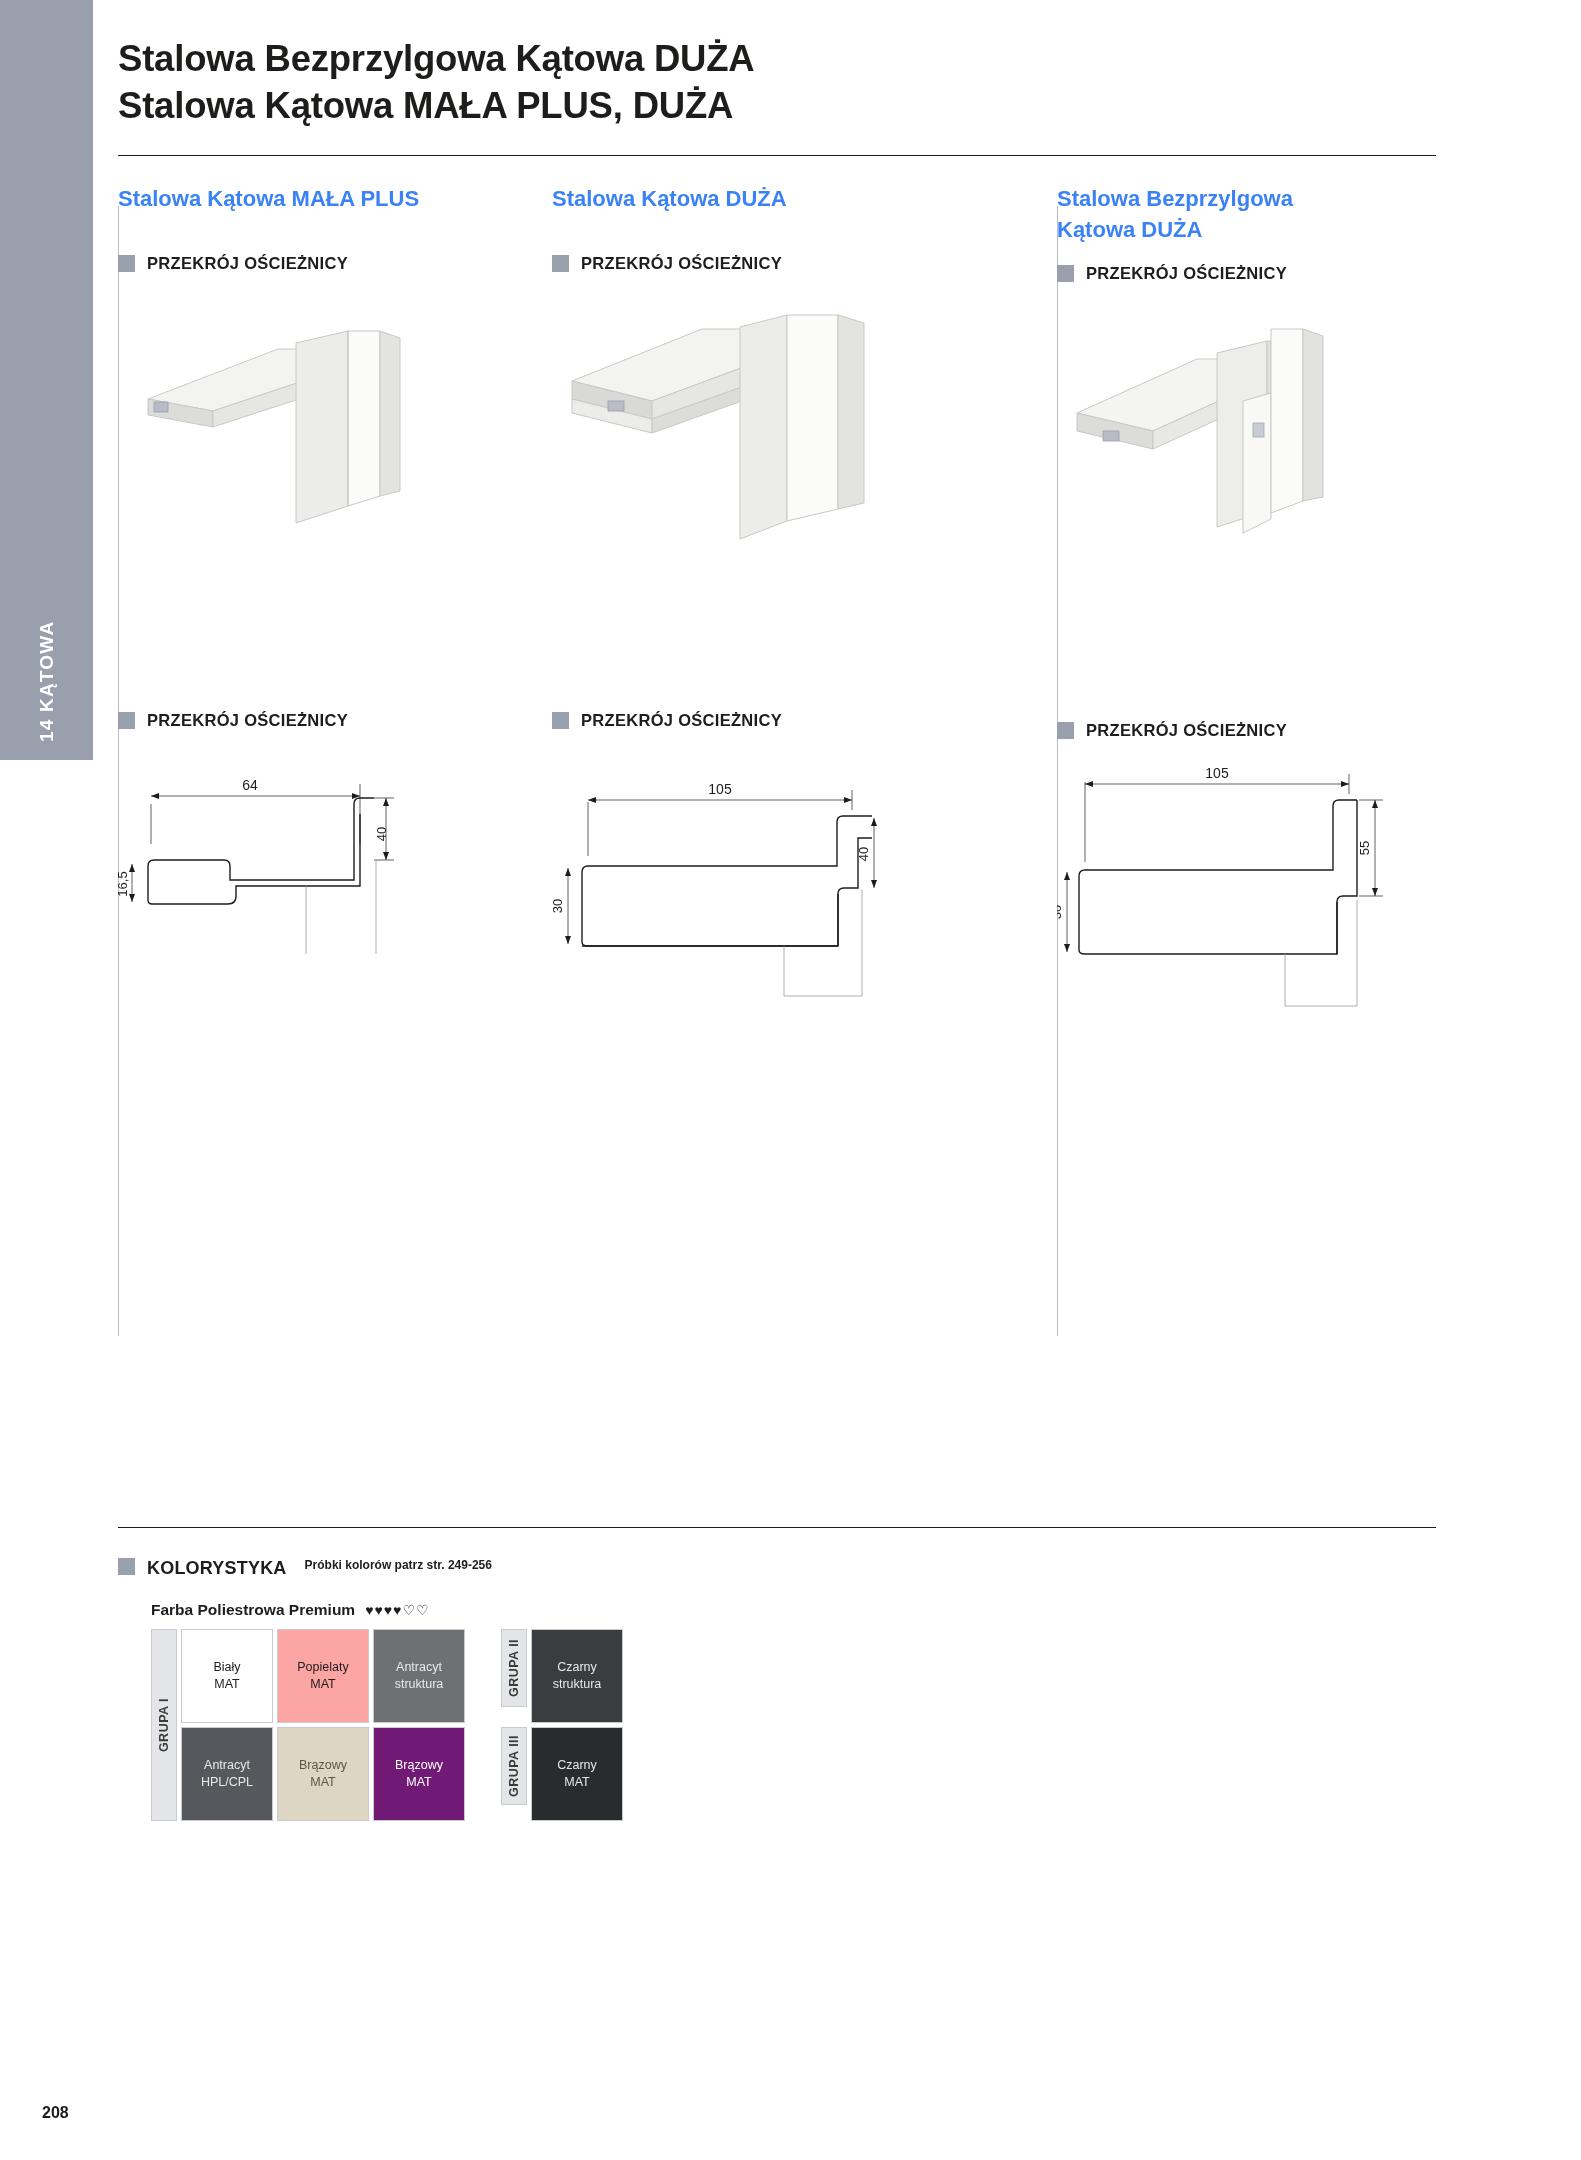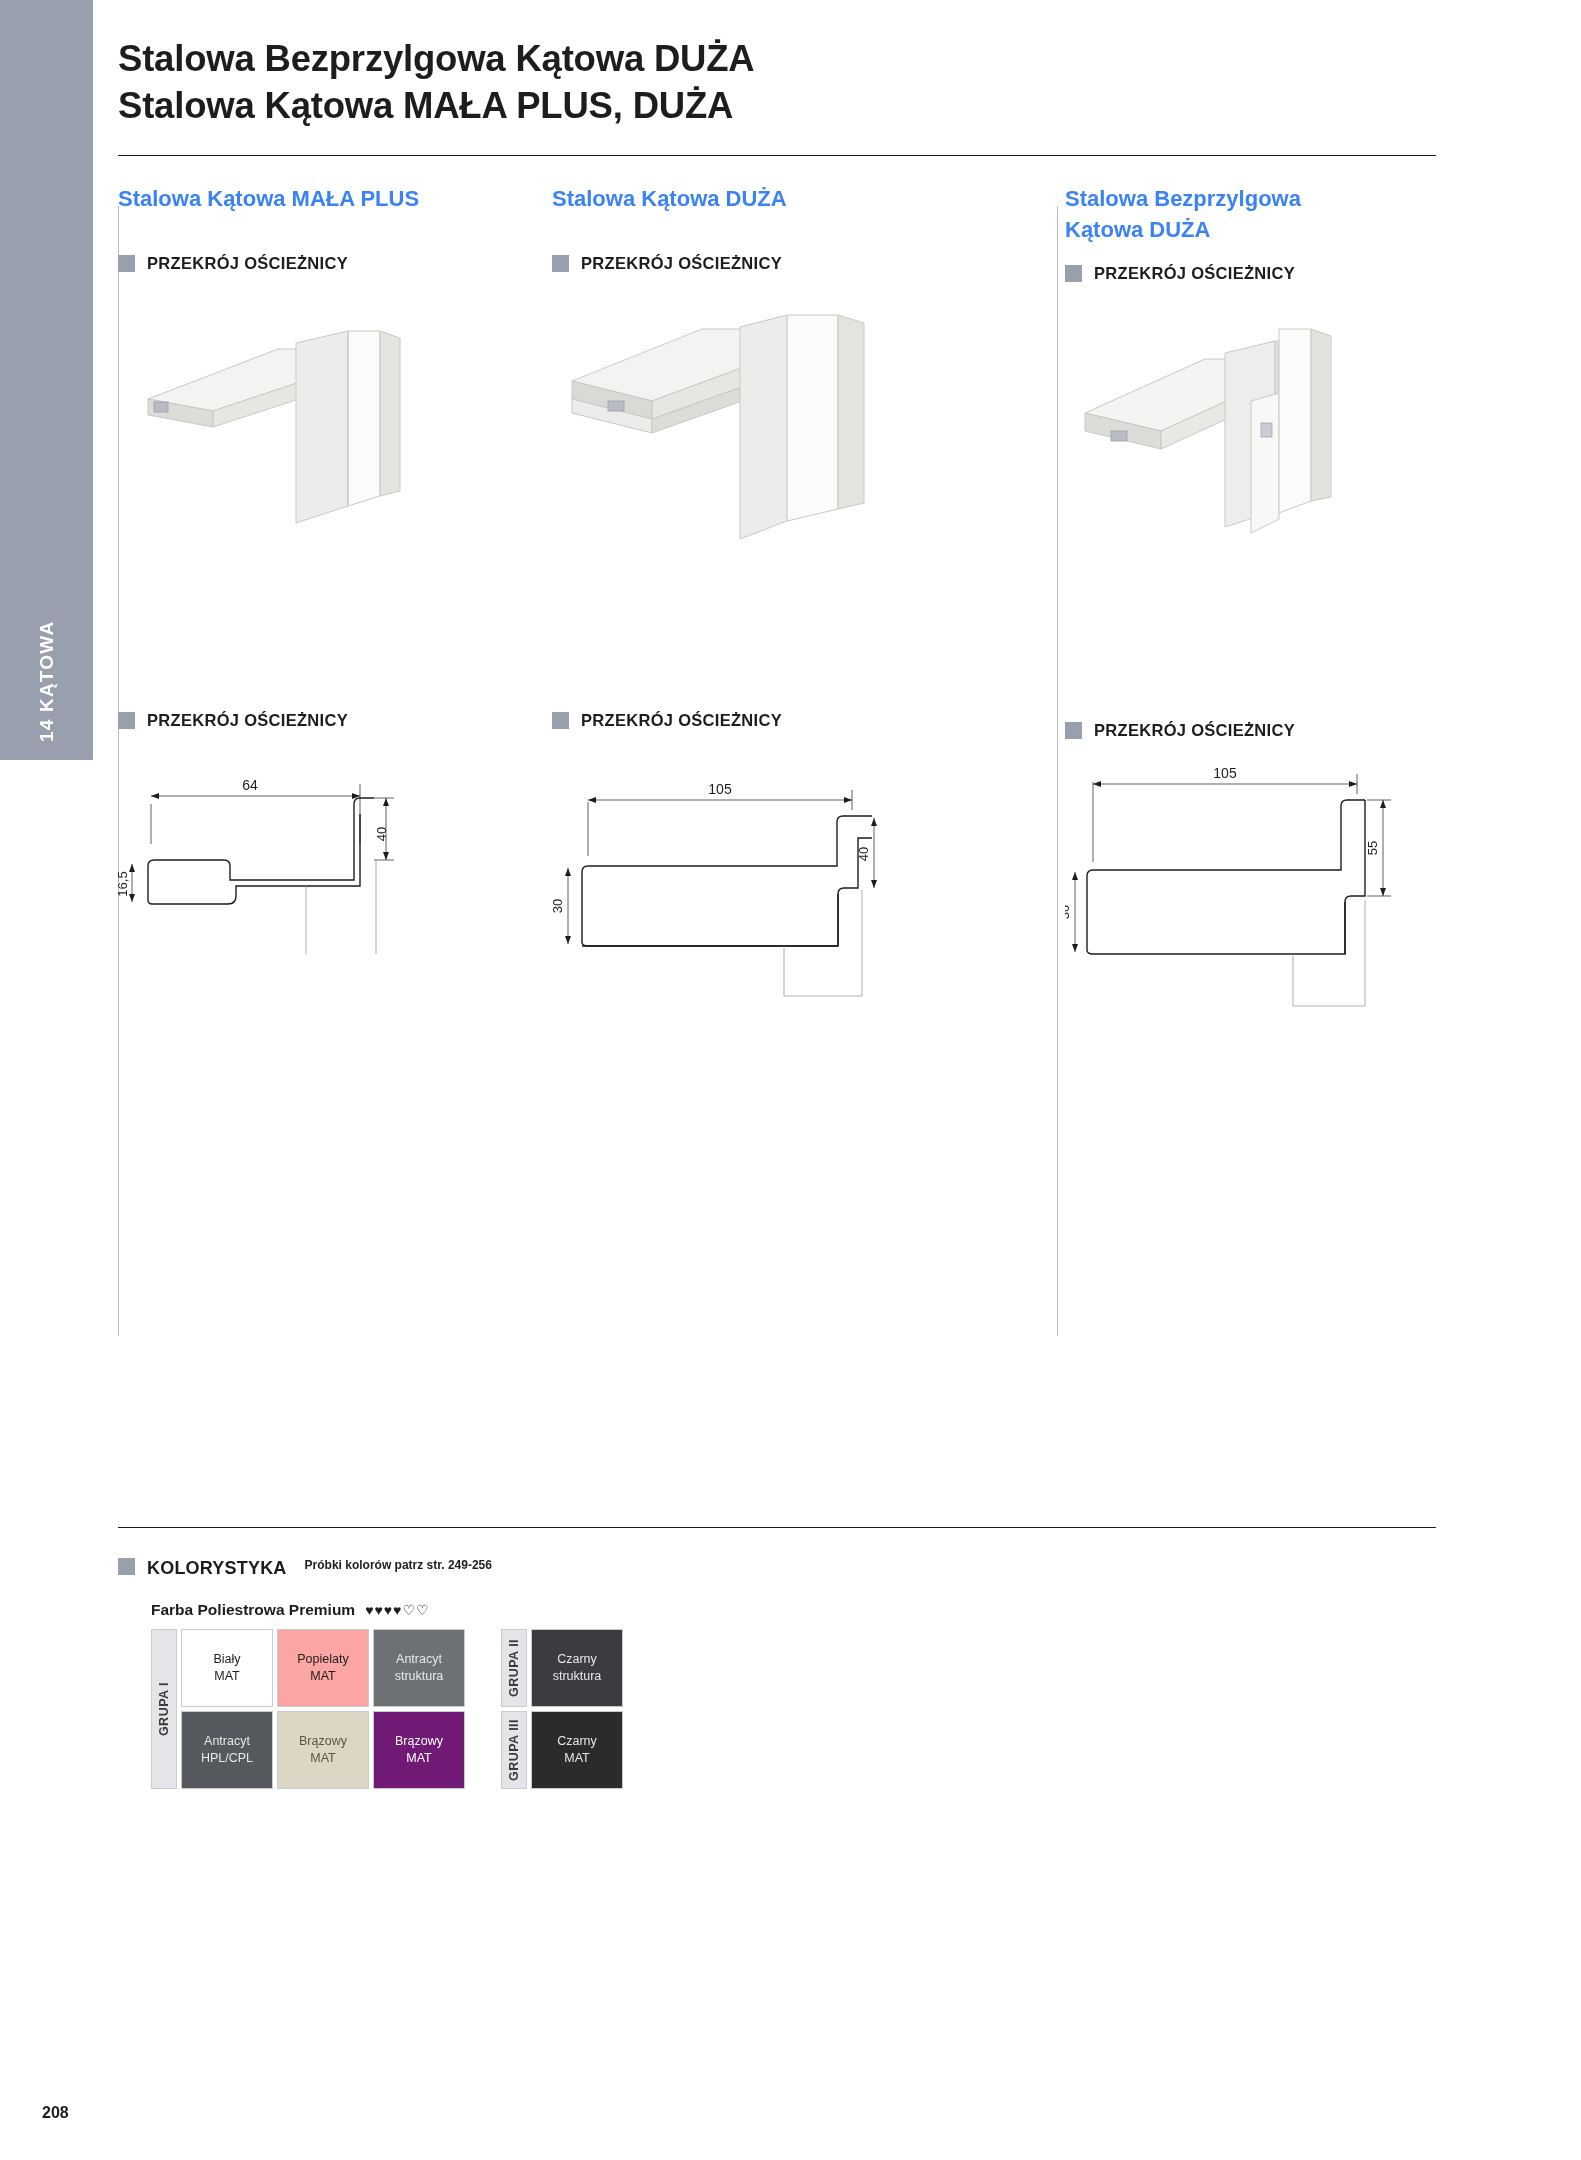--- a/index.html
+++ b/index.html
@@ -66,21 +66,21 @@
   
   .cols {
     position: relative;
     margin-top: 28px;
     display: flex;
     width: 1318px;
   }
   .col { position: relative; }
   .col-1 { width: 434px; }
   .col-2 { width: 505px; padding-left: 0; }
-  .col-3 { width: 379px; padding-left: 8px; }
+  .col-3 { width: 379px; }
 
   .vline {
     position: absolute;
     top: 22px;
     width: 1px;
     background: #b9bcc4;
     height: 1130px;
   }
   .vline-2 { left: 939px; }
 
@@ -189,21 +189,21 @@
     transform: translate(-50%,-50%) rotate(-90deg);
     white-space: nowrap;
     font-size: 12.5px;
     font-weight: bold;
     color: #3a3a38;
     letter-spacing: 0.5px;
   }
   .grid { display: flex; flex-direction: column; gap: 4px; }
   .grid-row { display: flex; gap: 4px; }
   .swatch {
-    width: 92px; height: 78px;
+    width: 92px; height: 94px;
     border: 1px solid #c9cbd1;
     display: flex;
     flex-direction: column;
     align-items: center;
     justify-content: center;
     font-size: 12.5px;
     line-height: 1.35;
     text-align: center;
   }
   .page-num-wrap {

